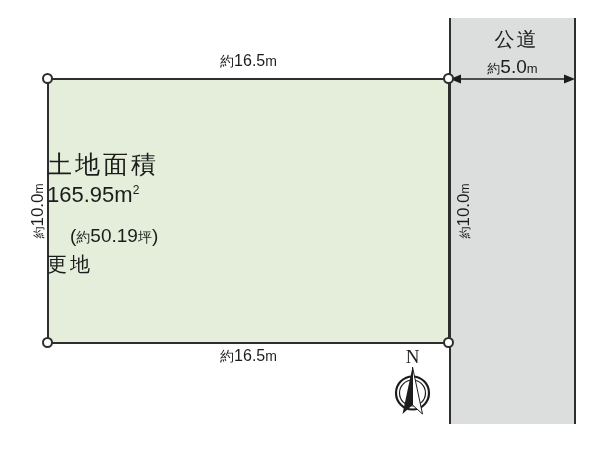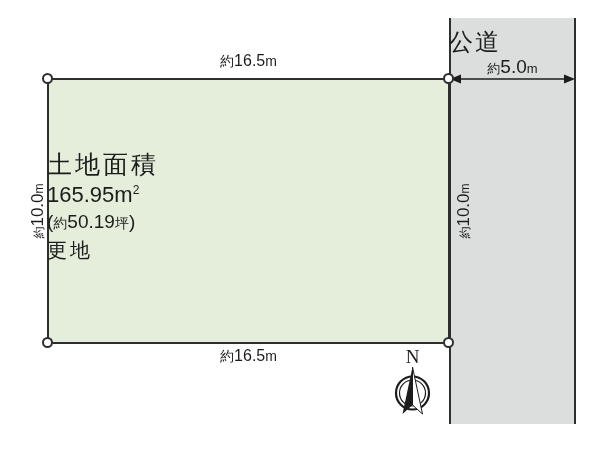--- a/index.html
+++ b/index.html
@@ -32,32 +32,32 @@
   .dim-small{font-size:14px;}
   .dim-value{font-size:16px;}
   .dim-top{left:47px;top:52px;width:403px;}
   .dim-bottom{left:47px;top:347px;width:403px;}
   .dim-vert{width:140px;height:22px;line-height:22px;transform:rotate(-90deg);}
   .dim-vert .dim-small{font-size:12px;}
   .dim-vert .dim-value{font-size:17px;}
   .dim-left{left:-32px;top:200px;}
   .dim-right{left:394px;top:200px;}
   
-  .road-name{position:absolute;left:449px;top:26px;width:135px;text-align:left;
-    font-size:24px;letter-spacing:2px;}
+  .road-name{position:absolute;left:449px;top:26px;width:135px;text-align:center;
+    font-size:20px;letter-spacing:2px;}
   .road-width{position:absolute;left:449px;top:56px;width:127px;text-align:center;}
   .road-width .dim-small{font-size:13px;}
   .road-width .dim-value{font-size:19px;}
   .arrow-svg{position:absolute;left:449px;top:71px;}
   
   .area-block{position:absolute;left:47px;top:150px;width:403px;line-height:1.15;}
   .area-title{font-size:25px;letter-spacing:3px;}
   .area-m2{font-size:22px;margin-top:3px;}
   .area-m2 sup{font-size:12px;}
-  .area-tsubo{font-size:19px;margin-top:4px;}
+  .area-tsubo{font-size:19px;margin-top:18px;padding-left:23px;}
   .area-tsubo .small{font-size:14px;}
   .area-status{font-size:20px;letter-spacing:3px;margin-top:6px;}
   
   .compass-svg{position:absolute;left:390px;top:344px;}
   .compass-n{font-family:"Liberation Serif","DejaVu Serif",serif;font-size:19px;}
 </style>
 </head>
 <body>
 
 <div class="stage">

